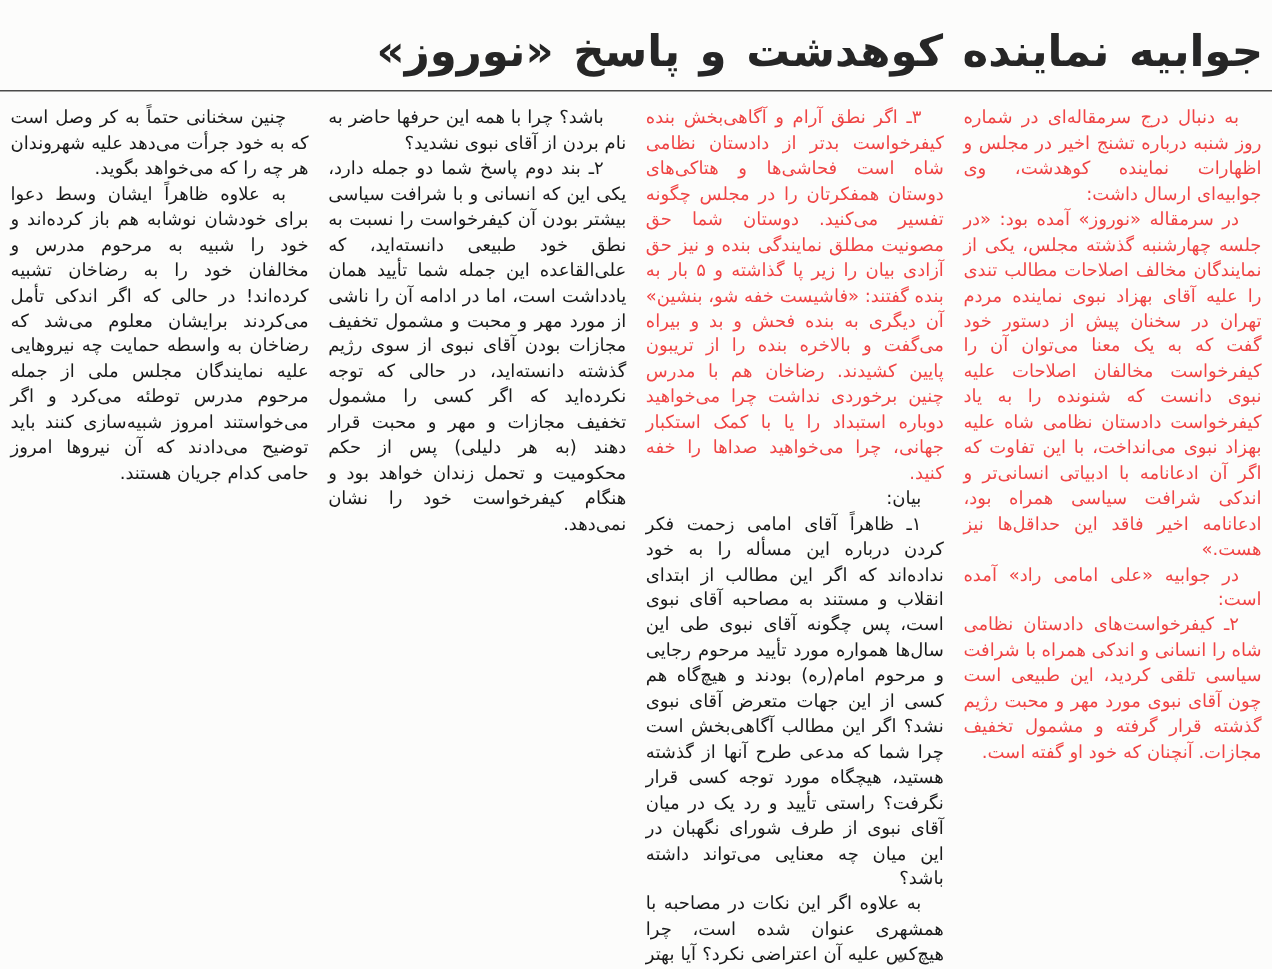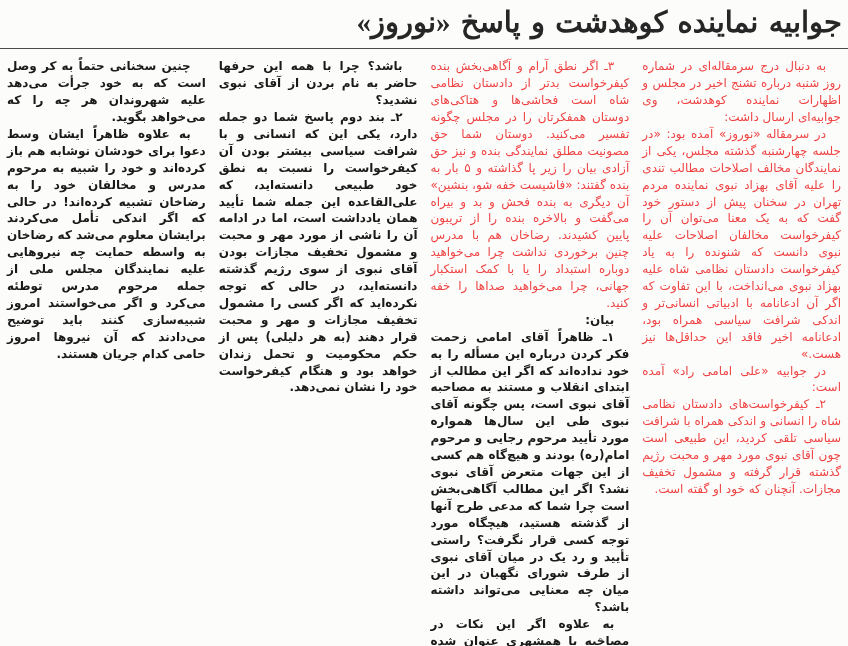--- a/index.html
+++ b/index.html
@@ -2,41 +2,41 @@
 <html lang="fa" dir="rtl"><head>
 <meta charset="utf-8">
 <style>
   html,body{margin:0;padding:0;}
   body{
     width:848px;height:646px;overflow:hidden;
     background:#fcfcfb;color:#1d1d1d;
     font-family:"DejaVu Sans",sans-serif;
     position:relative;
   }
-  .header{padding:4px 6px 6px 6px;font-family:Liberation Serif, serif;}
+  .header{padding:16px 6px 6px 6px;}
   .headline{
     margin:0;direction:rtl;text-align:right;
     font-size:29px;font-weight:bold;color:#262626;
     line-height:1.25;letter-spacing:-0.5px;word-spacing:3px;
   }
   .headline-rule{
     height:1px;background:#4a4a4a;margin:2px 0 0 0;width:848px;
   }
   .columns{
     direction:rtl;display:flex;gap:13px;
     padding:9px 7px 0 7px;box-sizing:border-box;width:848px;
   }
   .col{flex:1;min-width:0;}
   .col p{
     margin:0;direction:rtl;
     font-size:12px;line-height:16.9px;
     text-align:justify;text-indent:15px;
     color:#ef4444;
   }
-  .col p.bold{font-weight:bold;color:#1a1a1a;}
+  .col p.bold{font-weight:normal;color:#1a1a1a;}
   .ink-mark{
     position:absolute;left:598px;top:633px;
     font-size:10px;color:#555;opacity:.85;
   }
 </style>
 </head>
 <body>
 
 <div class="header">
   <h1 class="headline">جوابیه نماینده کوهدشت و پاسخ «نوروز»</h1>

